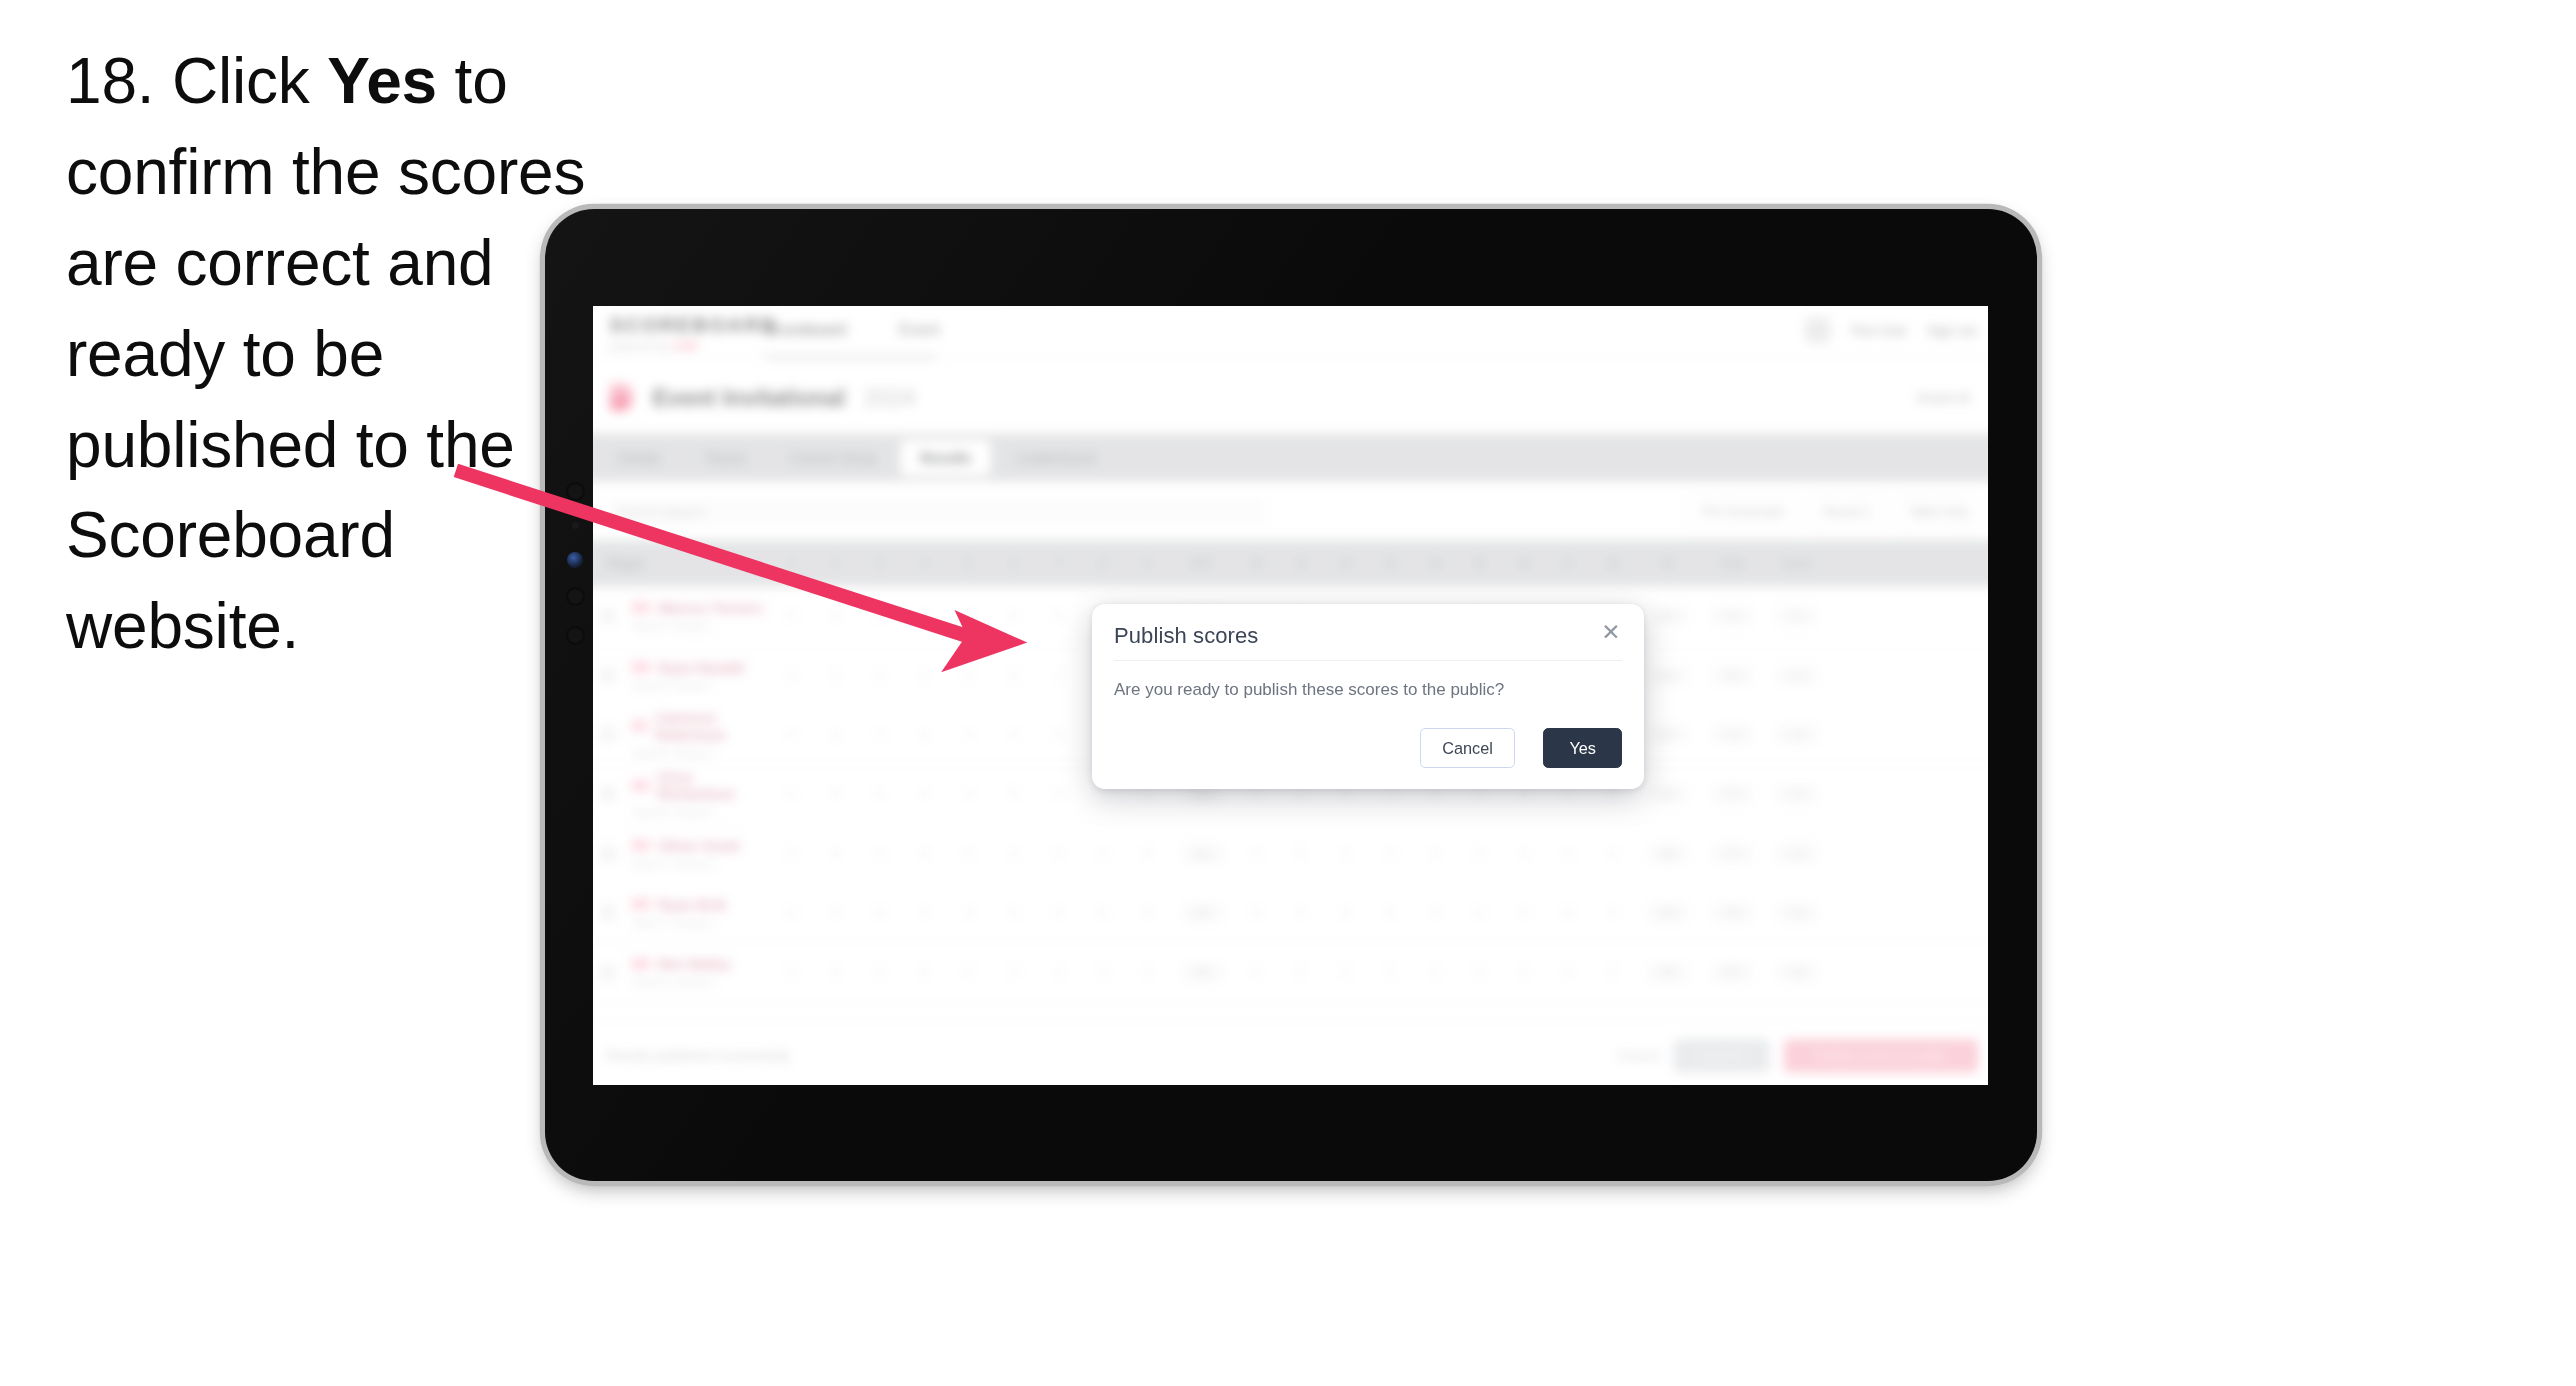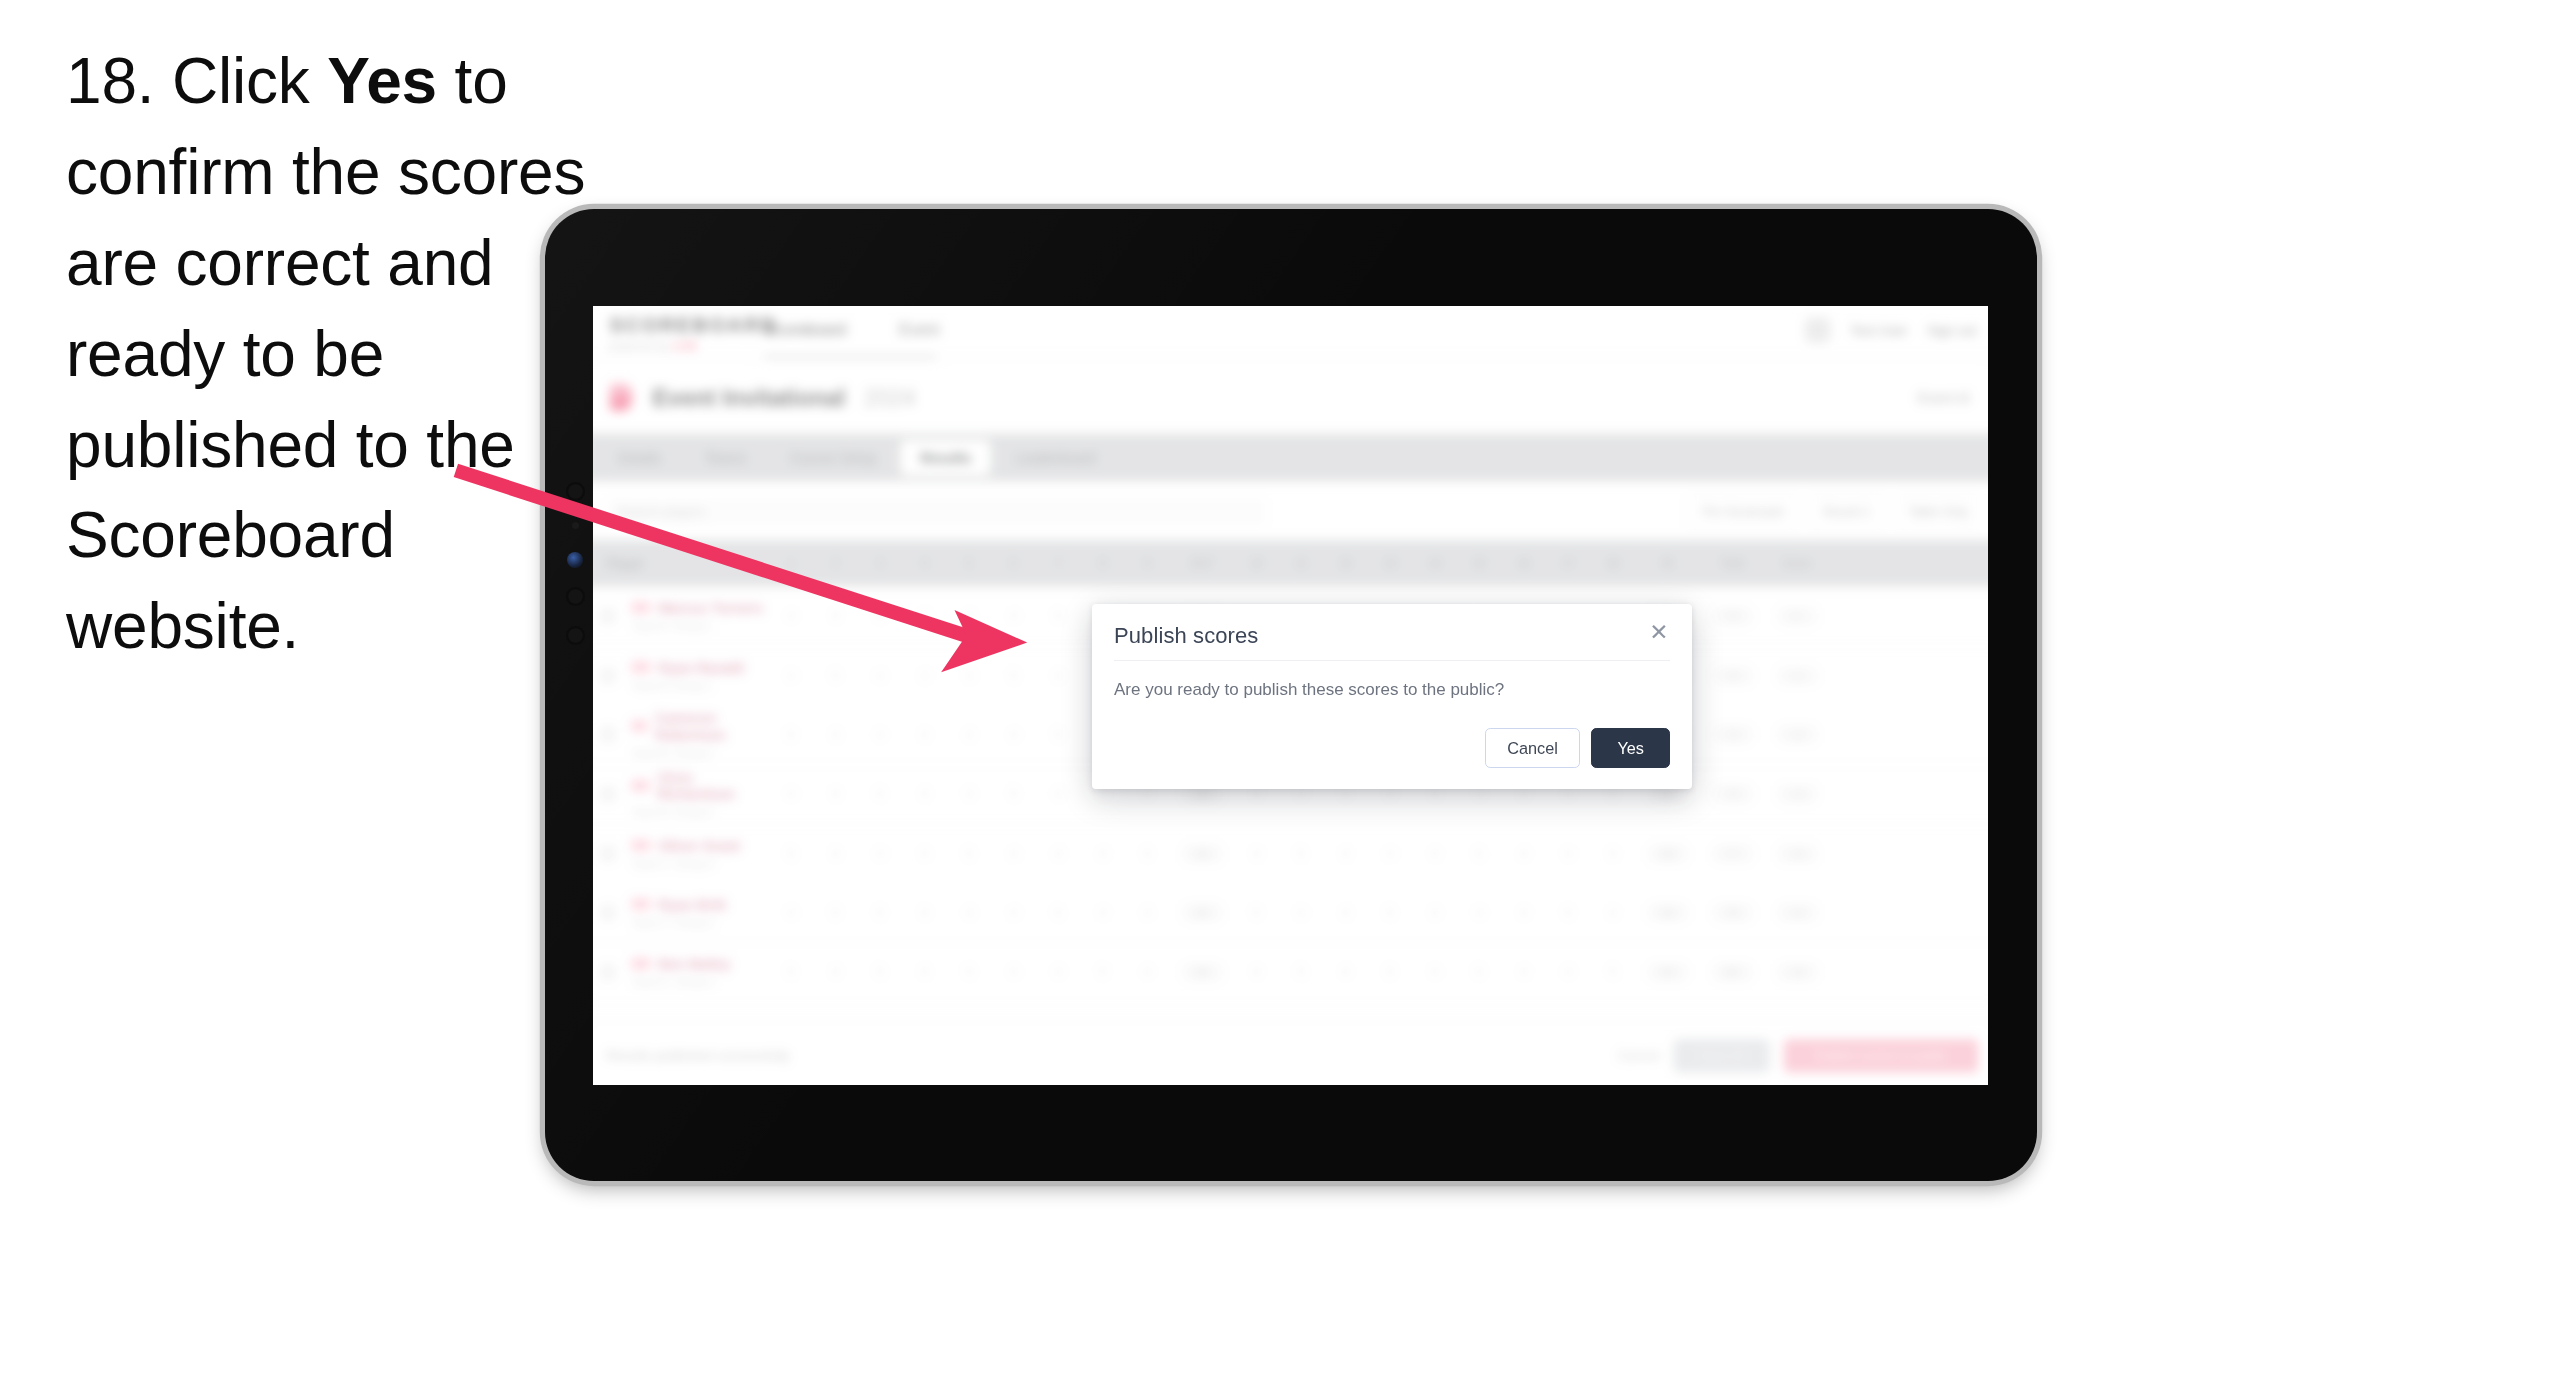--- a/index.html
+++ b/index.html
@@ -115,32 +115,32 @@
   .footbtns { position:absolute; right:18px; display:flex; align-items:center; gap:13.4px; }
   .btn-ghost { font-size:13.4px; color:#c2c2c2; }
   .btn-grey { padding:9.6px 25px; border-radius:5.2px; background:#dfe1e4; font-size:12.6px; color:#f2f2f2; }
   .btn-pink { padding:9.6px 30px; border-radius:5.2px; background:#f9b9c8; font-size:12.6px; color:#fdeff2; }
 
   
   .scrim { position:absolute; inset:0; background:rgba(255,255,255,.34); }
 
   
   .modal {
-    position:absolute; left:499px; top:298px; width:600px;
-    background:#fff; border-radius:4px;
+    position:absolute; left:499px; top:298px; width:552px;
+    background:#fff; border-radius:13px;
     box-shadow:0 9px 31px rgba(20,24,40,.22), 0 1.5px 6px rgba(20,24,40,.10);
     padding:19.3px 22px 21px 22px;
   }
   .modal-head { position:relative; padding-bottom:10.4px; border-bottom:0.7px solid #edeff2; }
   .modal-title { font-size:22px; color:#3b4556; font-weight:400; letter-spacing:0.1px; }
   .modal-close { position:absolute; right:-3px; top:-4.5px; width:28px; height:28px;
                  display:flex; align-items:center; justify-content:center;
                  font-size:23px; line-height:1; color:#8f96a3; font-weight:300; cursor:pointer; }
   .modal-body { padding-top:19.3px; font-size:17px; color:#6d7480; }
-  .modal-foot { margin-top:28px; display:flex; justify-content:flex-end; gap:11px; }
+  .modal-foot { margin-top:28px; display:flex; justify-content:flex-end; gap:28px; }
   .m-btn { font-size:16.3px; border-radius:5.2px; padding:9.6px 21.5px; cursor:pointer;
            font-family:"Liberation Sans", sans-serif; }
   .m-cancel { background:#fff; color:#3f4756; border:1.5px solid #ccd7ef; }
   .m-yes { background:#2b3648; color:#ffffff; border:1.5px solid #2b3648; padding:9.6px 25px; }
 
   
   .arrow { position:absolute; left:0; top:0; width:2576px; height:1386px;
            pointer-events:none; }
 </style>
 </head>

